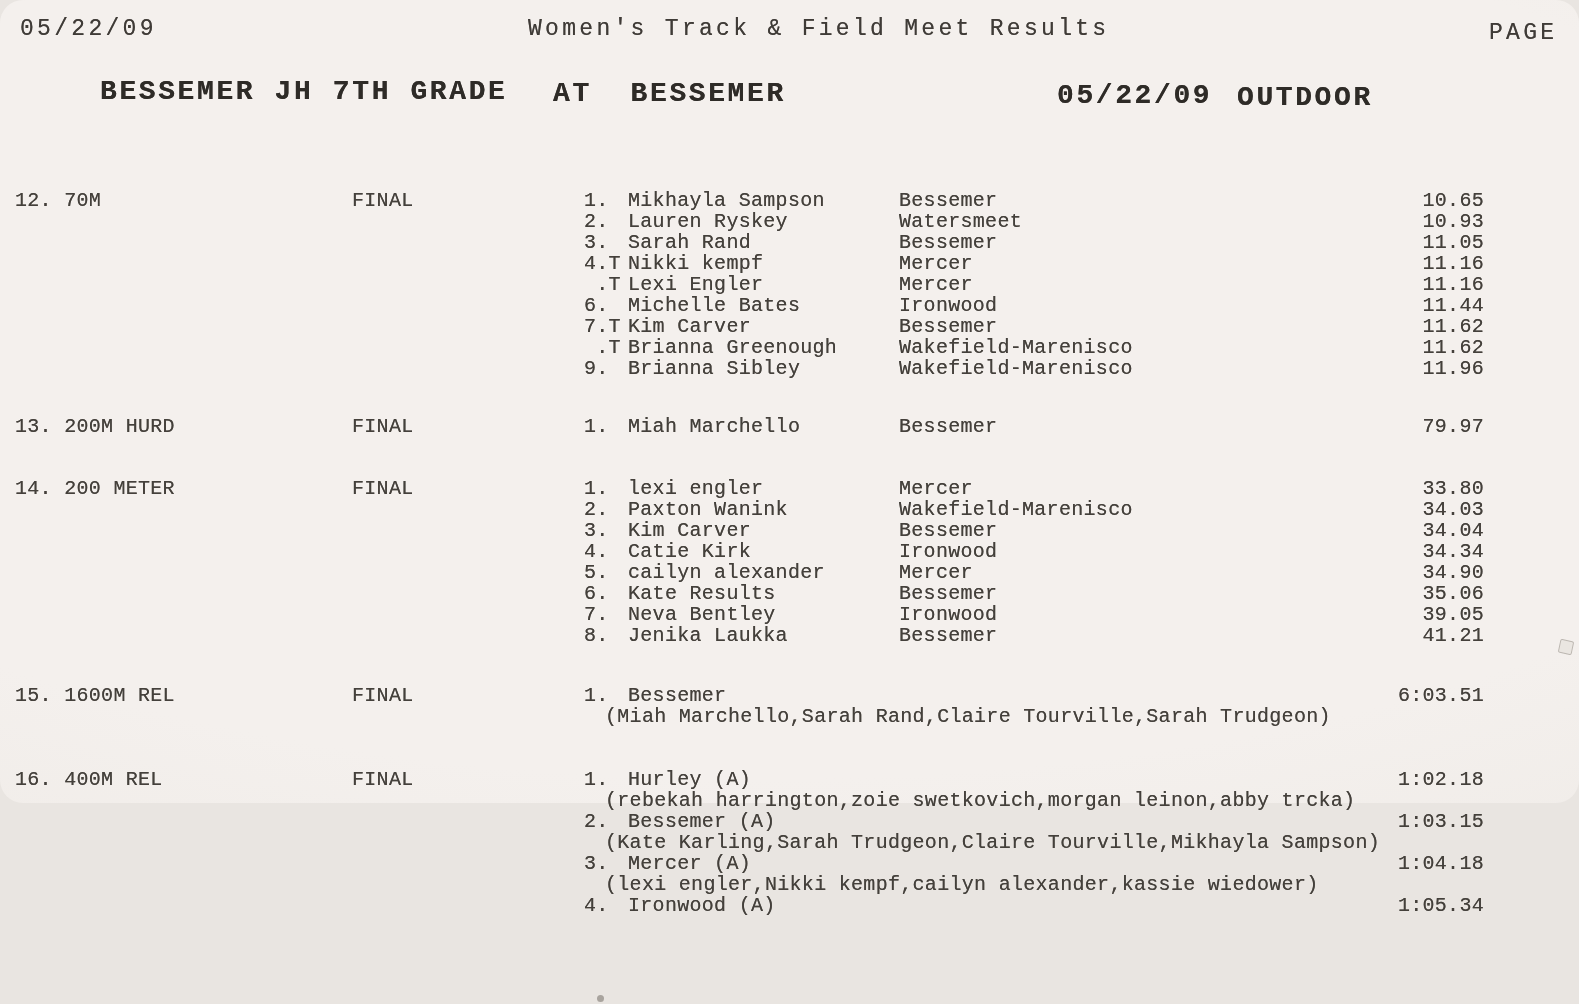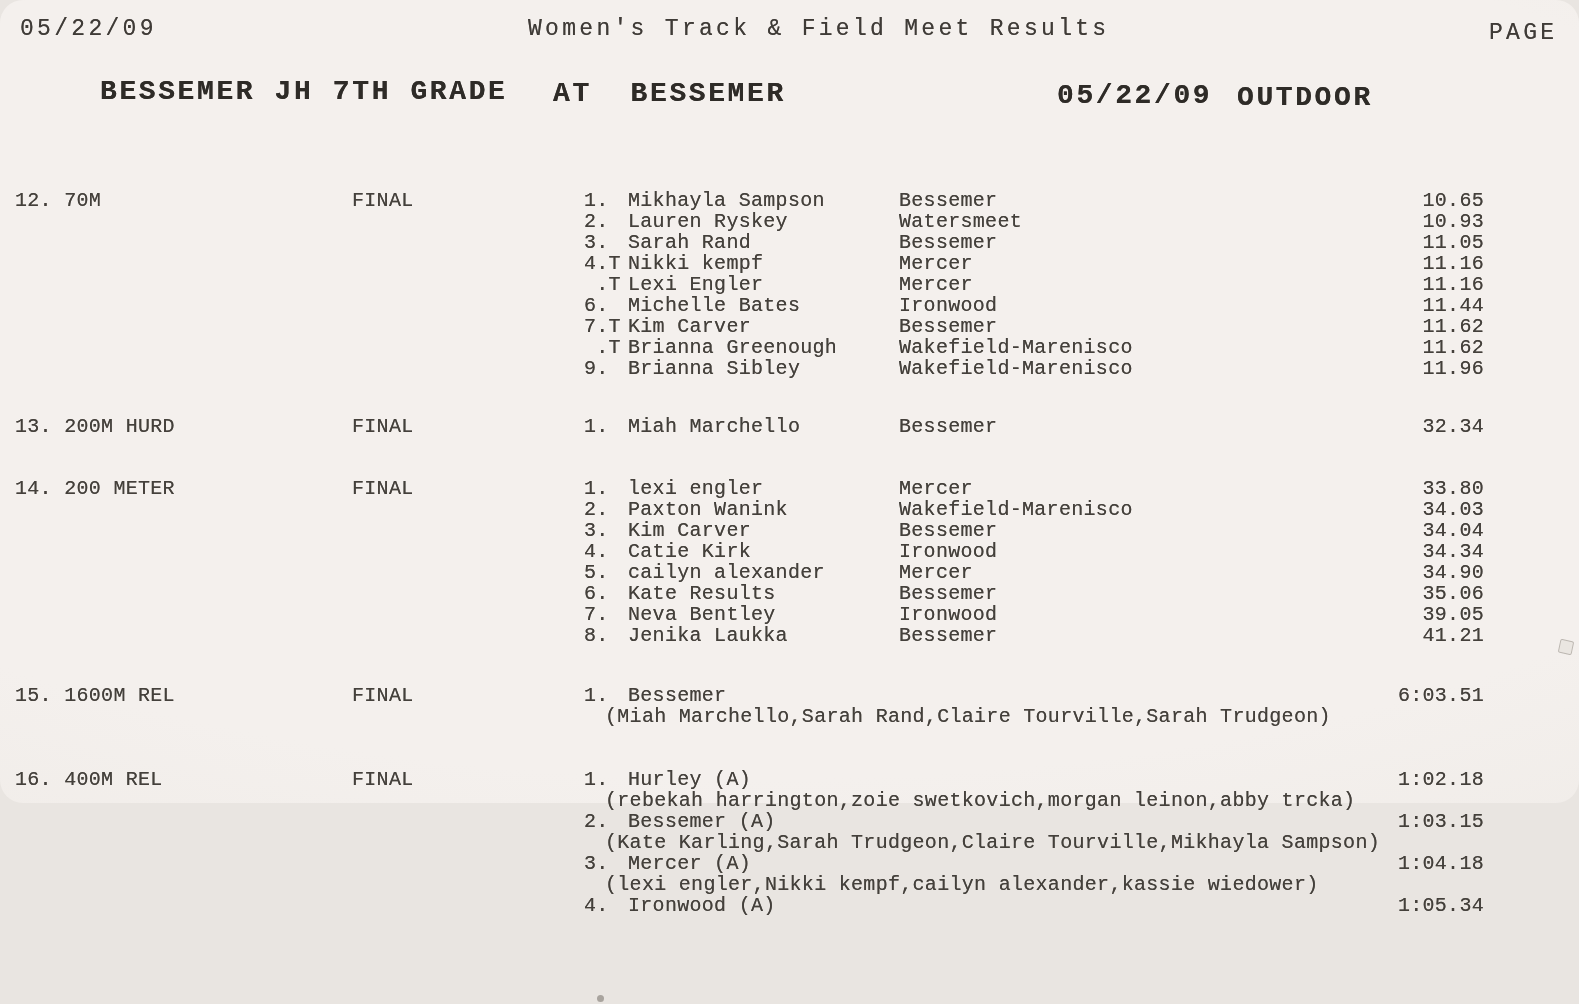--- a/index.html
+++ b/index.html
@@ -118,21 +118,21 @@
     </div>
   </div>
 
   <div class="evt-block" style="top:415px;height:21px">
     <span class="abs b evt-label">13. 200M HURD</span>
     <span class="abs b evt-status">FINAL</span>
     <div class="row" style="top:0">
       <span class="abs b place">1.</span>
       <span class="abs b name">Miah Marchello</span>
       <span class="abs b team">Bessemer</span>
-      <span class="abs b mark">32.34</span>
+      <span class="abs b mark">79.97</span>
     </div>
   </div>
 
   <div class="evt-block" style="top:477px;height:168px">
     <span class="abs b evt-label">14. 200 METER</span>
     <span class="abs b evt-status">FINAL</span>
     <div class="row" style="top:0">
       <span class="abs b place">1.</span>
       <span class="abs b name">lexi engler</span>
       <span class="abs b team">Mercer</span>

